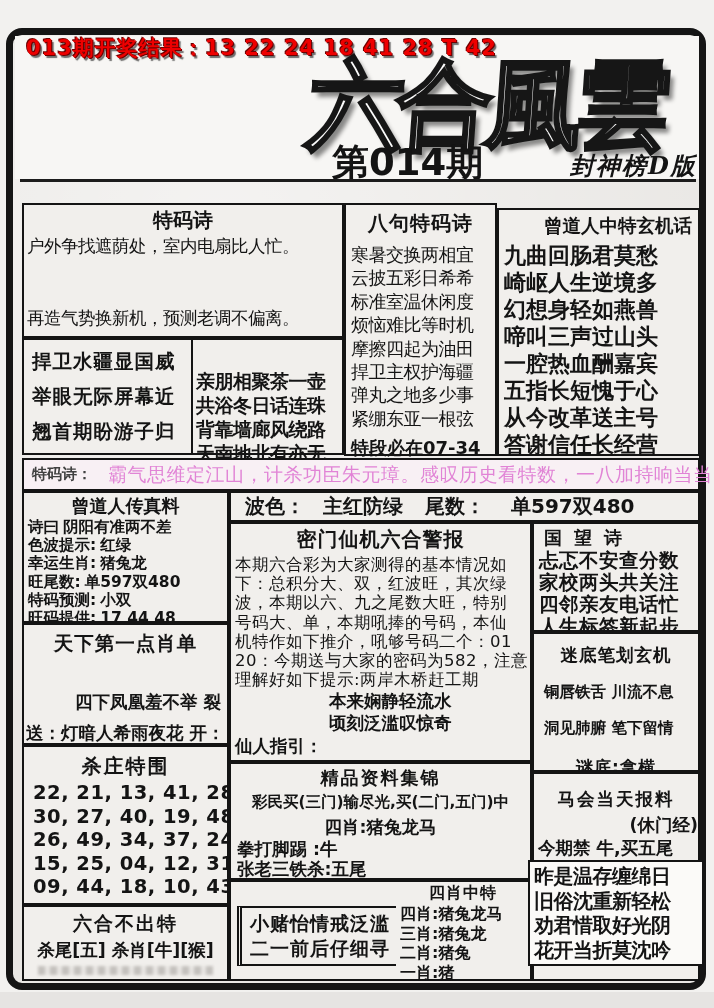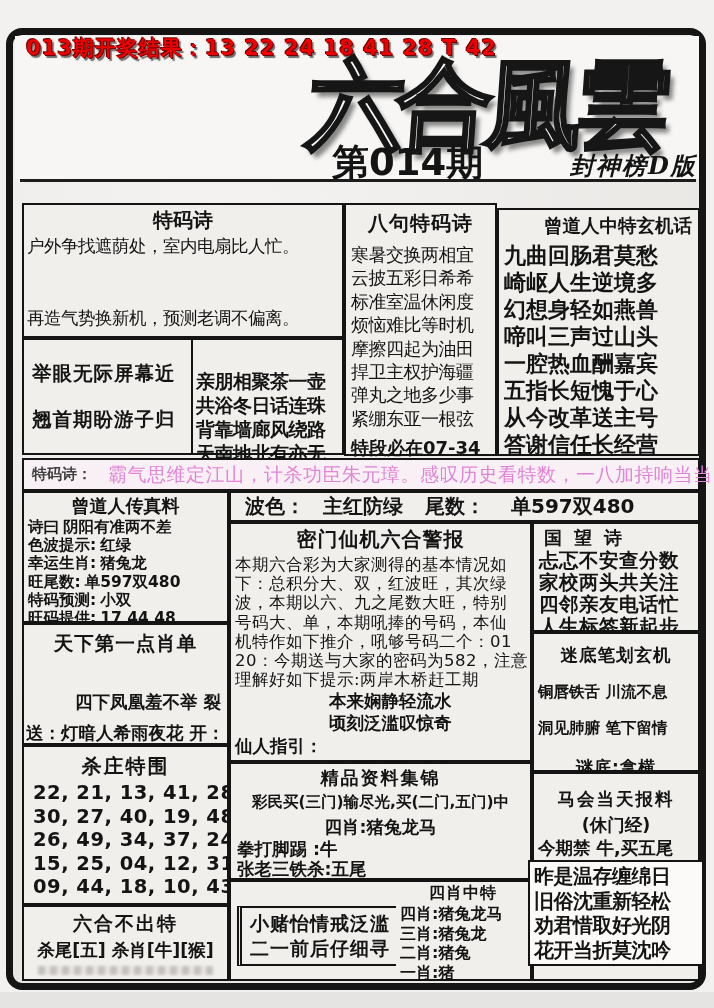--- a/index.html
+++ b/index.html
@@ -101,25 +101,25 @@
   .mbot .gamble{position:absolute; left:6px; top:24px; padding:3px 6px 3px 8px; border-left:5px double #141414; border-top:2px solid #141414; border-bottom:2px solid #141414; font-size:19px; font-weight:600; line-height:25px; letter-spacing:1px; white-space:nowrap;}
   .mbot .sixiao{position:absolute; right:4px; top:1px; width:126px;margin-left:28px;}
   .mbot .sixiao .t{font-size:16px; font-weight:bold; text-align:center; letter-spacing:1px;}
   .mbot .sixiao .row{font-size:16px; font-weight:600; line-height:19.5px; white-space:nowrap;}
   
   .guo{left:532px; top:522px; width:168px; height:110px;}
   .guo .bx-head{font-size:18px; margin-top:2px; letter-spacing:12px; padding-left:10px; text-align:left;}
   .guo .lines{font-size:19.5px; font-weight:600; line-height:22px; padding-left:5px; white-space:nowrap; letter-spacing:0.5px;}
   .midi{left:532px; top:632px; width:168px; height:140px;}
   .midi .bx-head{font-size:17.5px; margin-top:9px; letter-spacing:1px;}
-  .midi .ln{font-size:15.5px; font-weight:600; padding-left:4px; margin-top:15px; white-space:nowrap;}
+  .midi .ln{font-size:15.5px; font-weight:600; padding-left:10px; margin-top:15px; white-space:nowrap;}
   .midi .ans{font-size:17px; font-weight:600; text-align:center; margin-top:17px; letter-spacing:1px;}
   .mahui{left:532px; top:772px; width:168px; height:209px;}
   .mahui .bx-head{font-size:17.5px; margin-top:13px; letter-spacing:2px;}
-  .mahui .sub{font-size:17.5px; font-weight:bold; text-align:center; margin-top:2px;}
+  .mahui .sub{font-size:17.5px; font-weight:bold; text-align:right; margin-top:2px;}
   .mahui .ln{font-size:17.5px; font-weight:600; padding-left:4px; line-height:23px; white-space:nowrap;}
   .verse{left:528px; top:860px; width:176px; height:106px; background:#fbfaf8; z-index:5;}
   .verse .lines{font-size:20px; font-weight:bold; line-height:24.5px; padding:2px 0 0 4px; white-space:nowrap; letter-spacing:-0.5px;}
 </style>
 </head>
 <body>
 
 <div class="page">
   <div class="frame"></div>
   <div class="header-white"></div>
@@ -133,20 +133,21 @@
   <div class="box boxA">
     <div class="bx-head">特码诗</div>
     <div class="lines">
       <div>户外争找遮荫处，室内电扇比人忙。</div>
       <div>再造气势换新机，预测老调不偏离。</div>
       <div>奖金加大为吸引，还原公益共勉兮。</div>
     </div>
   </div>
 
   <div class="box boxB">
+    <div>捍卫水疆显国威</div>
     <div>举眼无际屏幕近</div>
     <div>翘首期盼游子归</div>
   </div>
 
   <div class="box boxC">
     <div>亲朋相聚茶一壶</div>
     <div>共浴冬日话连珠</div>
     <div>背靠墙廊风绕路</div>
     <div>天南地北有亦无</div>
   </div>

